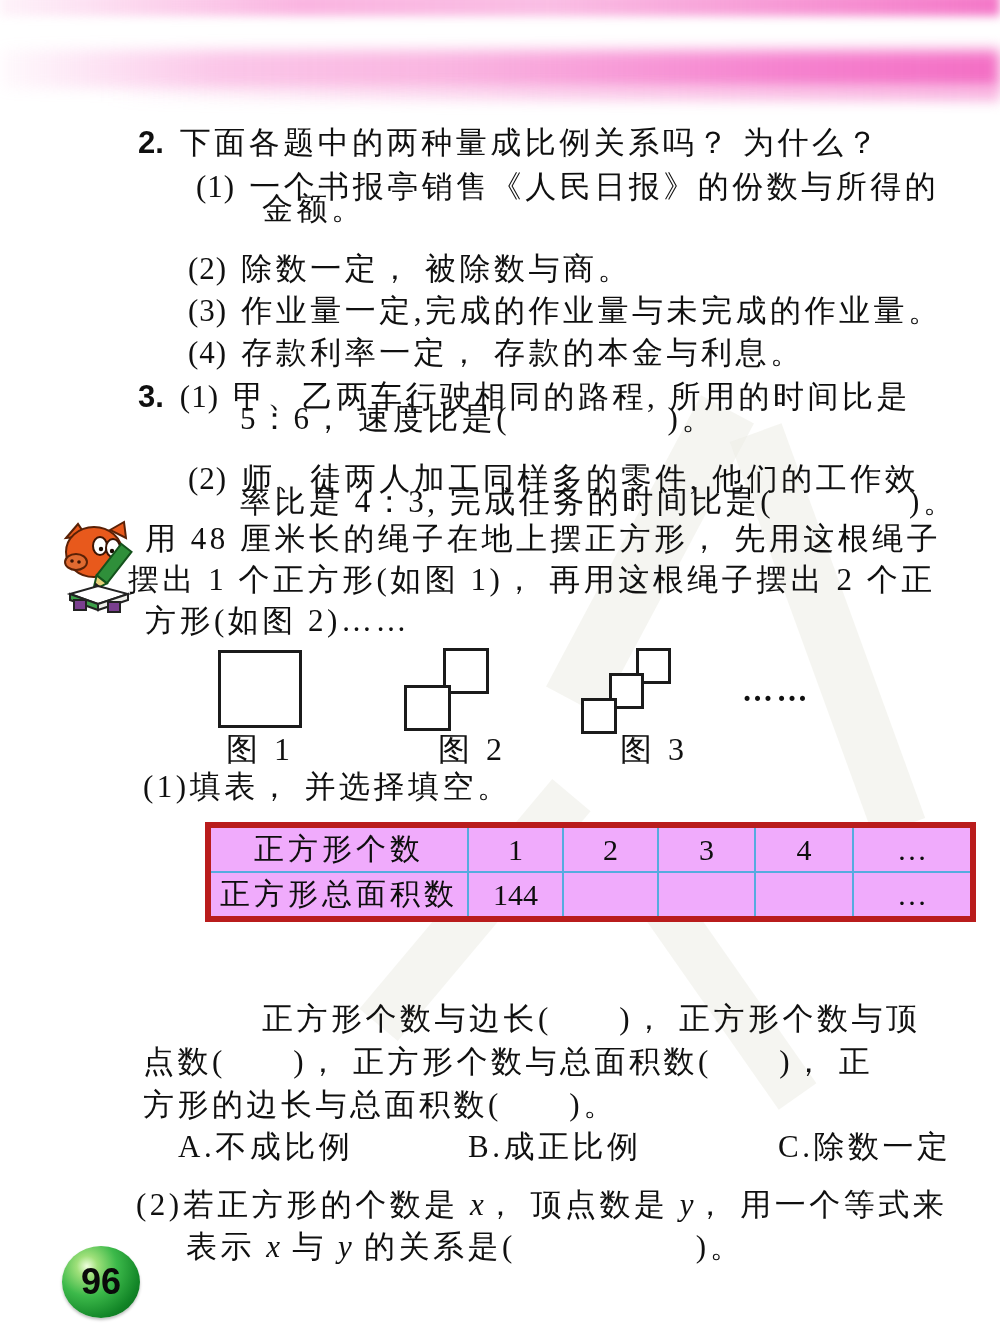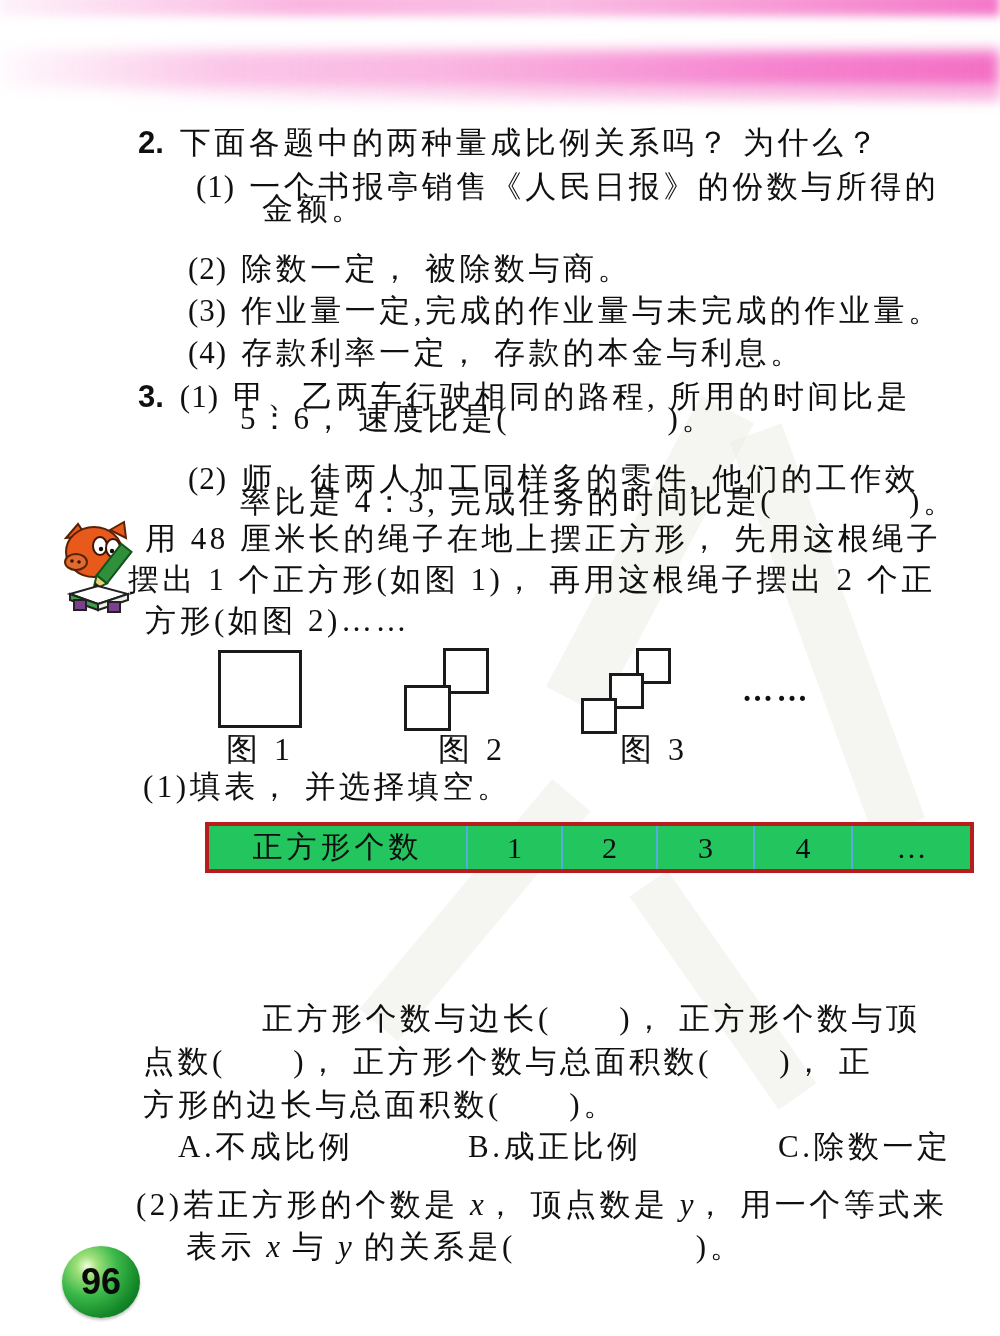--- a/index.html
+++ b/index.html
@@ -17,22 +17,22 @@
   .band2{top:50px;height:38px;filter:blur(7px);
     background:linear-gradient(to right, rgba(248,160,215,.05) 0%, rgba(246,130,205,.45) 22%, rgba(245,120,200,.55) 45%, rgba(243,100,195,.80) 78%, rgba(242,95,190,.90) 100%);}
   .band3{top:86px;height:16px;filter:blur(6px);
     background:linear-gradient(to right, rgba(248,170,218,0) 10%, rgba(247,150,212,.35) 55%, rgba(246,140,208,.55) 100%);}
   
   .wm{position:absolute;background:#ecece6;opacity:.55;pointer-events:none;}
   
   .sq{position:absolute;border:3px solid #1b1b1b;background:#fff;}
   .figlabel{font-size:32px;letter-spacing:4px;}
   
-  table.grid{position:absolute;left:205px;top:822px;border-collapse:collapse;background:#22c55e;
-    border:4px solid #b91c1c;}
+  table.grid{position:absolute;left:205px;top:822px;border-collapse:collapse;background:#f0abfc;
+    border:6px solid #b91c1c;}
   table.grid td{border:2px solid #56abdf;text-align:center;vertical-align:middle;height:39px;
     font-size:30px;color:#0e0e0e;}
   td.lab{letter-spacing:4px;font-size:28px;}
   
   .ball{position:absolute;left:62px;top:1246px;width:78px;height:72px;border-radius:50%;
     background:radial-gradient(circle at 32% 28%, #f0ffde 0%, #9fe07a 14%, #3cb94a 40%, #128527 72%, #075e16 100%);
     display:flex;align-items:center;justify-content:center;
     box-shadow:0 2px 3px rgba(0,0,0,.25);}
   .ball .num{font-family:"Liberation Sans",sans-serif;font-weight:700;font-size:36px;color:#0a0a0a;}
   .pig{position:absolute;left:52px;top:516px;}
@@ -126,20 +126,28 @@
     </colgroup>
   <tbody>
       <tr>
     <td class="lab">正方形个数</td>
     <td>1</td>
     <td>2</td>
     <td>3</td>
     <td>4</td>
     <td>…</td>
   </tr>
+  <tr>
+    <td class="lab">正方形总面积数</td>
+    <td>144</td>
+    <td></td>
+    <td></td>
+    <td></td>
+    <td>…</td>
+  </tr>
 </tbody>
   </table>
 
 <div class="abs cn" style="left:262px;top:1000px;">正方形个数与边长(      )， 正方形个数与顶</div>
 <div class="abs cn" style="left:143px;top:1043px;">点数(      )， 正方形个数与总面积数(      )， 正</div>
 <div class="abs cn" style="left:143px;top:1086px;">方形的边长与总面积数(      )。</div>
 
 <div class="abs cn" style="left:178px;top:1128px;">A.不成比例</div>
 <div class="abs cn" style="left:468px;top:1128px;">B.成正比例</div>
 <div class="abs cn" style="left:778px;top:1128px;">C.除数一定</div>

